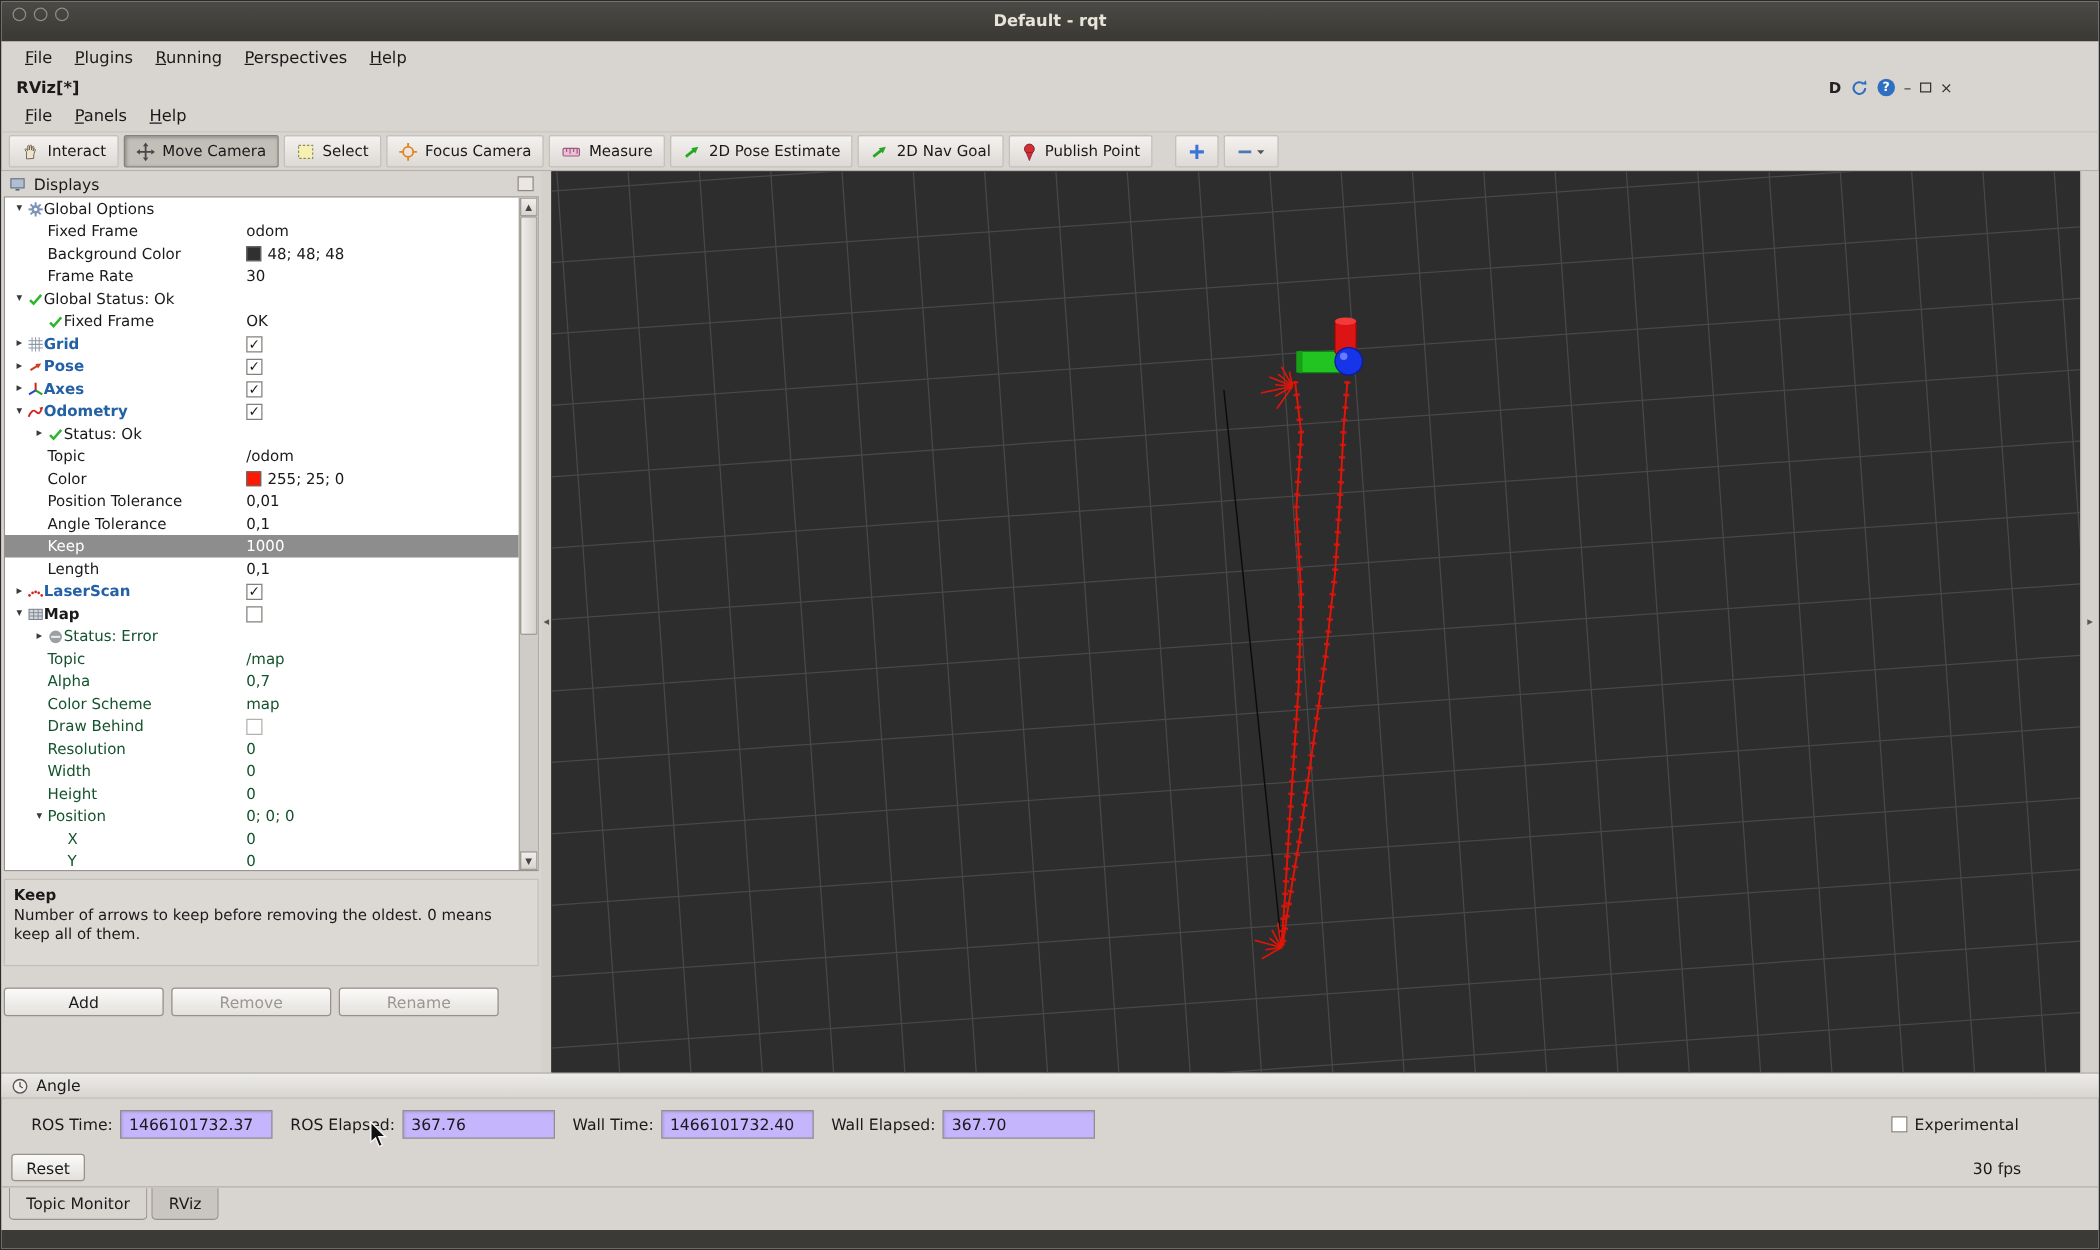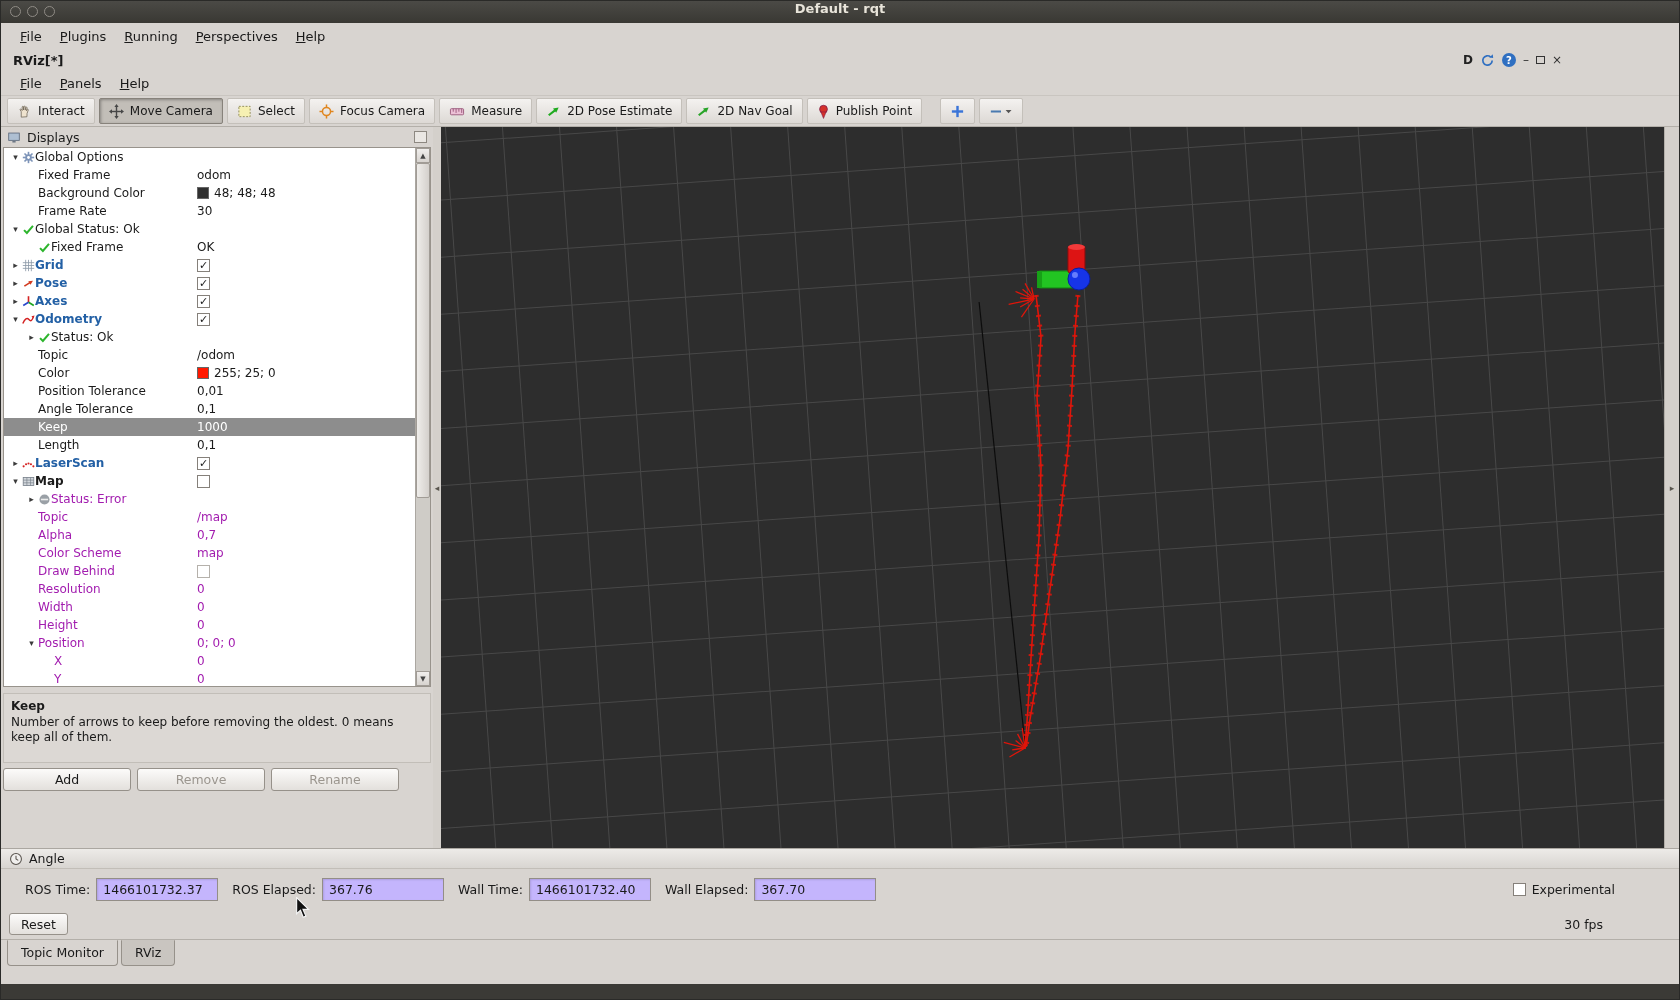--- a/index.html
+++ b/index.html
@@ -1,20 +1,20 @@
 <!DOCTYPE html>
 <html><head>
 <meta charset="utf-8">
 <style>
   * { box-sizing: border-box; margin:0; padding:0; }
   body { background:#4a4a46; font-family:"DejaVu Sans","Liberation Sans",sans-serif; color:#1a1a1a; }
   .window { width:1680px; height:1000px; position:relative; background:#d8d4d0; overflow:hidden; border:1px solid #2a2a28; display:flex; flex-direction:column; }
 
   
-  .titlebar { height:22px; background:linear-gradient(#4b4a46,#393833); display:flex; align-items:flex-start; position:relative; flex:0 0 auto; }
+  .titlebar { height:32px; background:linear-gradient(#4b4a46,#393833); display:flex; align-items:center; position:relative; flex:0 0 auto; }
   .win-dots { position:absolute; left:9px; top:5px; display:flex; gap:6px; }
   .win-dot { width:11px; height:11px; border-radius:50%; border:1px solid #8f8b85; }
   .title-text { margin:0 auto; color:#e8e4da; font-size:13px; font-weight:bold; }
 
   
   .menubar { height:26px; display:flex; align-items:center; padding-left:10px; flex:0 0 auto; }
   .menu-item { padding:3px 9px; font-size:13px; }
   .menu-item::first-letter { text-decoration:underline; }
 
   .plugin-bar { height:22px; display:flex; align-items:center; padding:0 12px; flex:0 0 auto; }
@@ -37,58 +37,58 @@
   
   .main { display:flex; height:721px; flex:0 0 auto; }
   .displays-panel { width:432px; display:flex; flex-direction:column; background:#d8d4d0; padding:0 2px; }
   .panel-header { height:20px; display:flex; align-items:center; gap:6px; padding:0 4px; font-size:12.5px; flex:0 0 auto; }
   .panel-float-btn { margin-left:auto; width:13px; height:12px; border:1px solid #8d8881; background:#eae7e3; }
   .tree-wrap { height:540px; display:flex; border:1px solid #98938c; background:#ffffff; overflow:hidden; flex:0 0 auto; }
   .tree { flex:1; overflow:hidden; }
   .tree-row { height:18px; display:flex; align-items:center; position:relative; font-size:12px; padding-left:5px; }
   .tree-row.selected { background:#8d8d8d; }
   .tree-row.selected .t-label, .tree-row.selected .t-valtext { color:#ffffff; }
-  .tree-row.disabled .t-label, .tree-row.disabled .t-valtext { color:#a21caf; }
+  .tree-row.disabled .t-label, .tree-row.disabled .t-valtext { color:#14532d; }
   .expander { width:13px; font-size:9px; color:#3a3a3a; text-align:center; flex:0 0 auto; }
   .t-label { white-space:nowrap; }
   .t-label.bold { font-weight:bold; }
   .t-label.blue { color:#2360a5; }
   .t-value { position:absolute; left:193px; display:flex; align-items:center; gap:5px; }
   .swatch { width:12px; height:12px; border:1px solid #666; display:inline-block; }
   .checkbox { width:13px; height:13px; background:#fff; border:1px solid #85807a; font-size:11px; line-height:11px; text-align:center; color:#1a1a1a; display:inline-flex; align-items:center; justify-content:center; }
   .checkbox.dim { border-color:#b5b1ab; }
   .tree-scroll { width:15px; background:#cfccc7; border-left:1px solid #aba7a1; display:flex; flex-direction:column; flex:0 0 auto; }
   .scroll-btn { height:15px; background:linear-gradient(#f0eeec,#d7d3cf); border:1px solid #a19c96; font-size:7px; color:#444; display:flex; align-items:center; justify-content:center; }
   .scroll-track { flex:1; position:relative; }
   .scroll-thumb { position:absolute; top:0; left:0; right:0; height:66%; background:linear-gradient(90deg,#efedea,#d4d0cc); border:1px solid #a19c96; border-radius:2px; }
 
   .help-box { margin-top:6px; height:70px; background:#dcd8d4; border:1px solid #c2beb8; padding:5px 7px; font-size:12px; line-height:1.3; flex:0 0 auto; }
   .help-title { font-weight:bold; }
-  .panel-btns { display:flex; gap:6px; margin-top:5px; flex:0 0 auto; }
+  .panel-btns { display:flex; gap:6px; margin-top:17px; flex:0 0 auto; }
   .btn { width:128px; height:23px; font-size:12.5px; border:1px solid #96918a; border-radius:3px; background:linear-gradient(#fcfbfa,#e3e0dc); display:flex; align-items:center; justify-content:center; }
   .btn.disabled { color:#9b968f; }
   .panel-spacer { flex:1; }
 
   .dock-handle { width:8px; background:#d4d0cb; display:flex; align-items:center; justify-content:center; color:#5a564f; font-size:9px; flex:0 0 auto; }
   .viewport { flex:1; position:relative; background:#2d2d2d; overflow:hidden; }
   .viewport svg { display:block; width:100%; height:100%; }
   .side-strip { width:15px; background:#d4d0cb; border-left:1px solid #b3afa9; display:flex; align-items:center; justify-content:center; color:#5a564f; font-size:9px; flex:0 0 auto; }
 
   
   .time-panel { flex:0 0 auto; border-top:1px solid #aba7a1; }
   .time-header { height:20px; display:flex; align-items:center; gap:6px; padding:0 8px; background:linear-gradient(#edebe8,#d8d5d1); border-bottom:1px solid #c2beb8; font-size:12.5px; }
   .time-body { height:40px; display:flex; align-items:center; padding:0 24px; }
   .time-field { display:flex; align-items:center; margin-right:14px; }
   .time-label { font-size:12.5px; margin-right:6px; white-space:nowrap; }
   .time-input { width:122px; height:23px; background:#c4b5fd; border:1px solid #938e87; box-shadow:inset 1px 1px 2px rgba(0,0,0,.12); padding:0 6px; font-size:12.5px; display:flex; align-items:center; }
   .experimental { margin-left:auto; display:flex; align-items:center; gap:6px; font-size:12.5px; margin-right:40px; }
 
   .reset-row { height:30px; display:flex; align-items:center; padding:0 8px; flex:0 0 auto; }
   .reset-btn { height:22px; padding:0 11px; font-size:12.5px; border:1px solid #96918a; border-radius:3px; background:linear-gradient(#fcfbfa,#e3e0dc); display:flex; align-items:center; }
-  .fps { margin-left:auto; font-size:12.5px; margin-right:68px; }
+  .fps { margin-left:auto; font-size:12.5px; margin-right:54px; }
 
   .tabs-row { height:28px; display:flex; align-items:flex-start; padding-left:6px; gap:3px; border-top:1px solid #b3afa9; flex:0 0 auto; }
   .tab { padding:4px 13px 5px; font-size:12.5px; border:1px solid #96918a; border-top:1px solid transparent; border-radius:0 0 4px 4px; background:#c9c5c0; }
   .tab.active { background:#d8d4d0; border-top-color:#d8d4d0; font-weight:normal; }
 
   .status-area { flex:1; }
   .desktop-strip { height:15px; background:#3b3a36; flex:0 0 auto; }
 
   .cursor { position:absolute; left:294px; top:896px; z-index:50; pointer-events:none; }
 </style>

